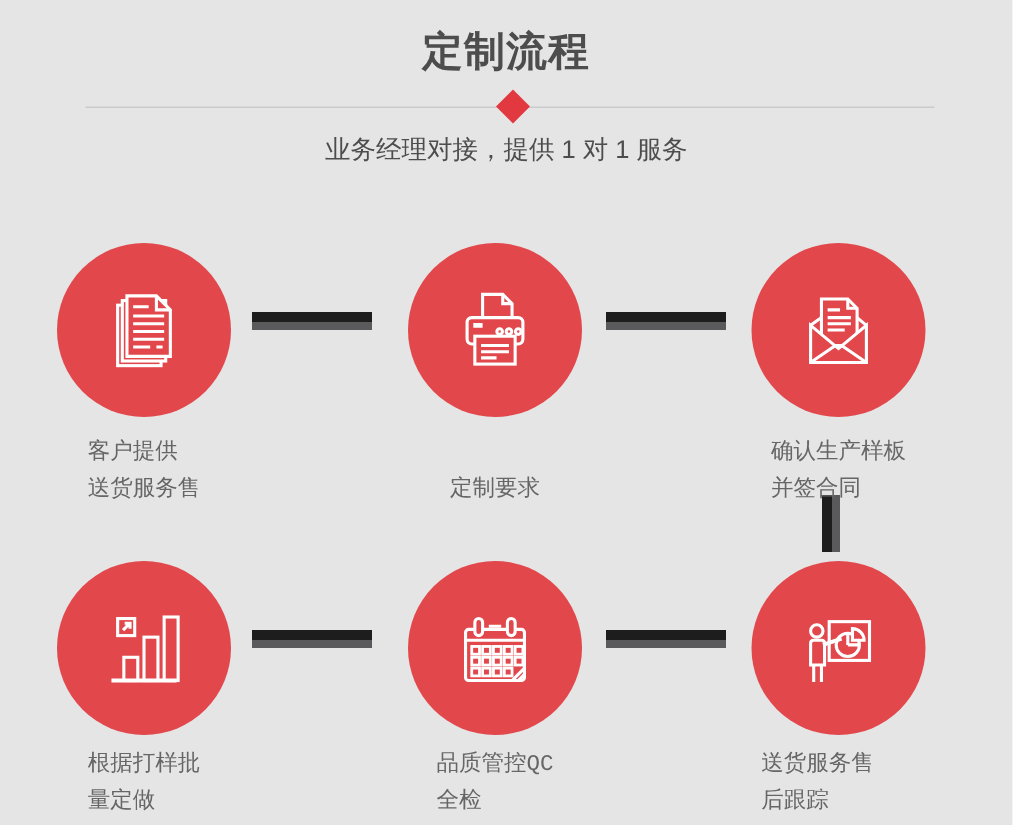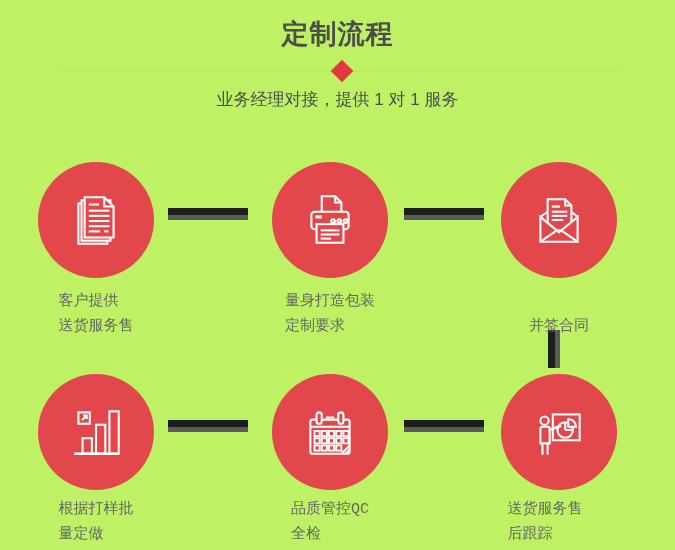--- a/index.html
+++ b/index.html
@@ -1,17 +1,17 @@
 <!DOCTYPE html>
 <html style="--red: #e2474c; --diamond: #e23940; --barblack: #1d1d1d; --bargray: #5a5a5c;"><head>
 <meta charset="utf-8">
 <style>
   html,body{margin:0;padding:0;background:#fff;}
   .page{
-    position:relative;width:675px;height:550px;background:#bef264;overflow:hidden;
+    position:relative;width:675px;height:550px;background:#e5e5e5;overflow:hidden;
     font-family:"Liberation Sans","DejaVu Sans",sans-serif;
   }
   .title{
     position:absolute;top:16px;left:0;width:675px;text-align:center;
     font-size:27px;font-weight:bold;color:#4d4d4d;letter-spacing:1px;margin:0;
   }
   .divider{position:absolute;top:71px;left:57px;width:566px;height:1px;background:#cbcbcb;}
   .diamond{
     position:absolute;top:63px;left:334px;width:16px;height:16px;
     background:var(--diamond,#e23940);transform:rotate(45deg);
@@ -166,24 +166,24 @@
         <line x1="20" y1="28" x2="32" y2="24" stroke-width="2.5"></line>
         <path d="M14 41 V52 M19 41 V52"></path>
       </g>
     </svg>
   </div>
 
   <div class="label l1">
     <div class="inner"><span>客户提供</span><br><span>送货服务售</span></div>
   </div>
   <div class="label l2">
-    <div class="inner"><span>量身打造包装</span><br><span>定制要求</span></div>
+    <div class="inner"><br><span>定制要求</span></div>
   </div>
   <div class="label l3">
-    <div class="inner"><br><span>并签合同</span></div>
+    <div class="inner"><span>确认生产样板</span><br><span>并签合同</span></div>
   </div>
   <div class="label l4">
     <div class="inner"><span>根据打样批</span><br><span>量定做</span></div>
   </div>
   <div class="label l5">
     <div class="inner"><span>品质管控QC</span><br><span>全检</span></div>
   </div>
   <div class="label l6">
     <div class="inner"><span>送货服务售</span><br><span>后跟踪</span></div>
   </div>

